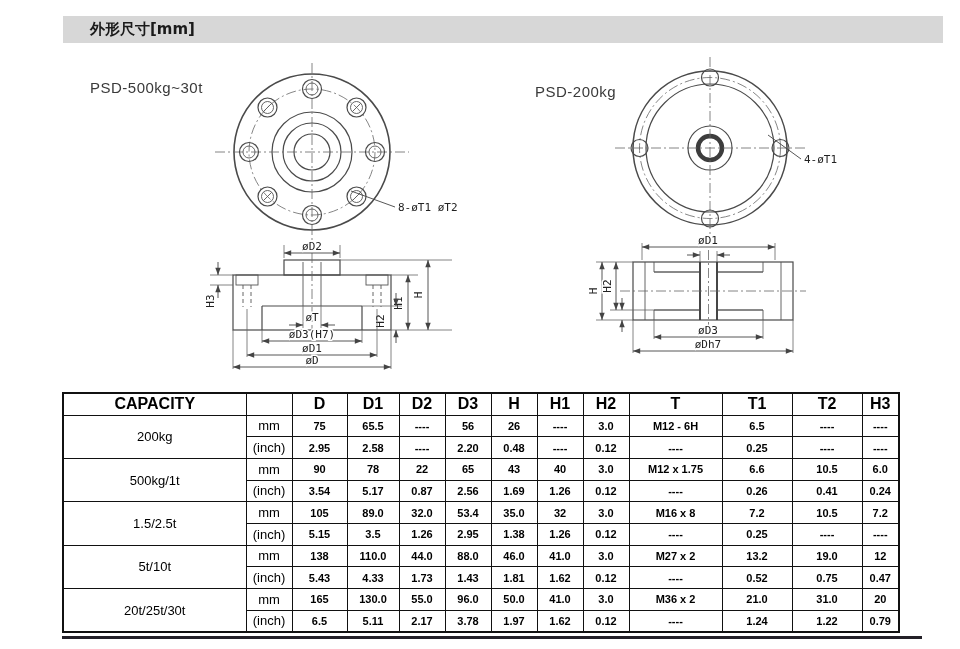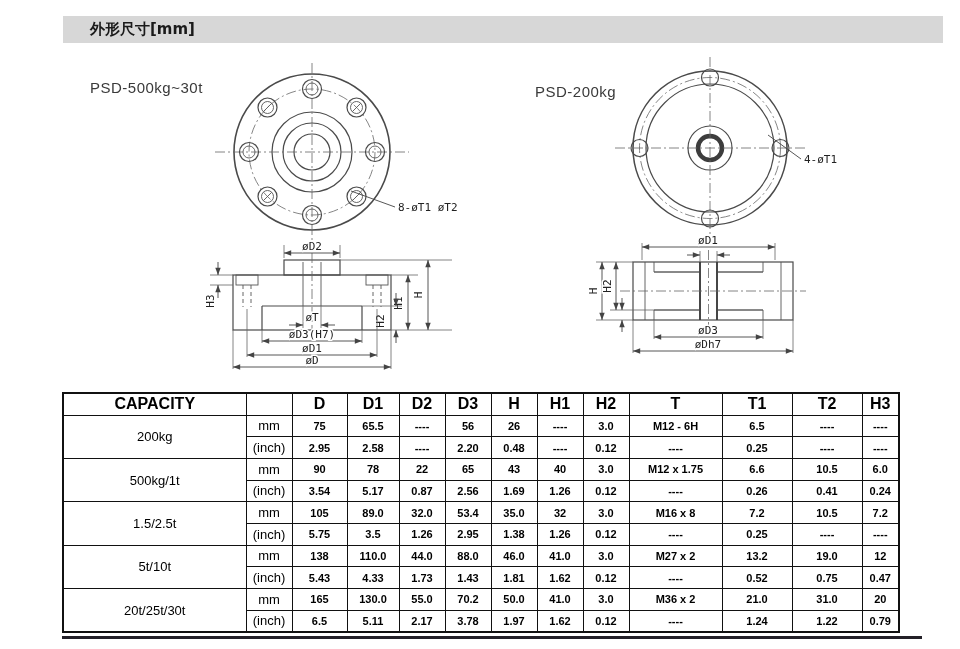--- a/index.html
+++ b/index.html
@@ -319,21 +319,21 @@
       <td class="v">35.0</td>
       <td class="v">32</td>
       <td class="v">3.0</td>
       <td class="v">M16 x 8</td>
       <td class="v">7.2</td>
       <td class="v">10.5</td>
       <td class="v">7.2</td>
     </tr>
     <tr>
       <td class="lab">(inch)</td>
-      <td class="v">5.75</td>
+      <td class="v">5.15</td>
       <td class="v">3.5</td>
       <td class="v">1.26</td>
       <td class="v">2.95</td>
       <td class="v">1.38</td>
       <td class="v">1.26</td>
       <td class="v">0.12</td>
       <td class="v">----</td>
       <td class="v">0.25</td>
       <td class="v">----</td>
       <td class="v">----</td>
@@ -366,21 +366,21 @@
       <td class="v">0.52</td>
       <td class="v">0.75</td>
       <td class="v">0.47</td>
     </tr>
     <tr>
       <td class="lab" rowspan="2">20t/25t/30t</td>
       <td class="lab">mm</td>
       <td class="v">165</td>
       <td class="v">130.0</td>
       <td class="v">55.0</td>
-      <td class="v">70.2</td>
+      <td class="v">96.0</td>
       <td class="v">50.0</td>
       <td class="v">41.0</td>
       <td class="v">3.0</td>
       <td class="v">M36 x 2</td>
       <td class="v">21.0</td>
       <td class="v">31.0</td>
       <td class="v">20</td>
     </tr>
     <tr>
       <td class="lab">(inch)</td>

